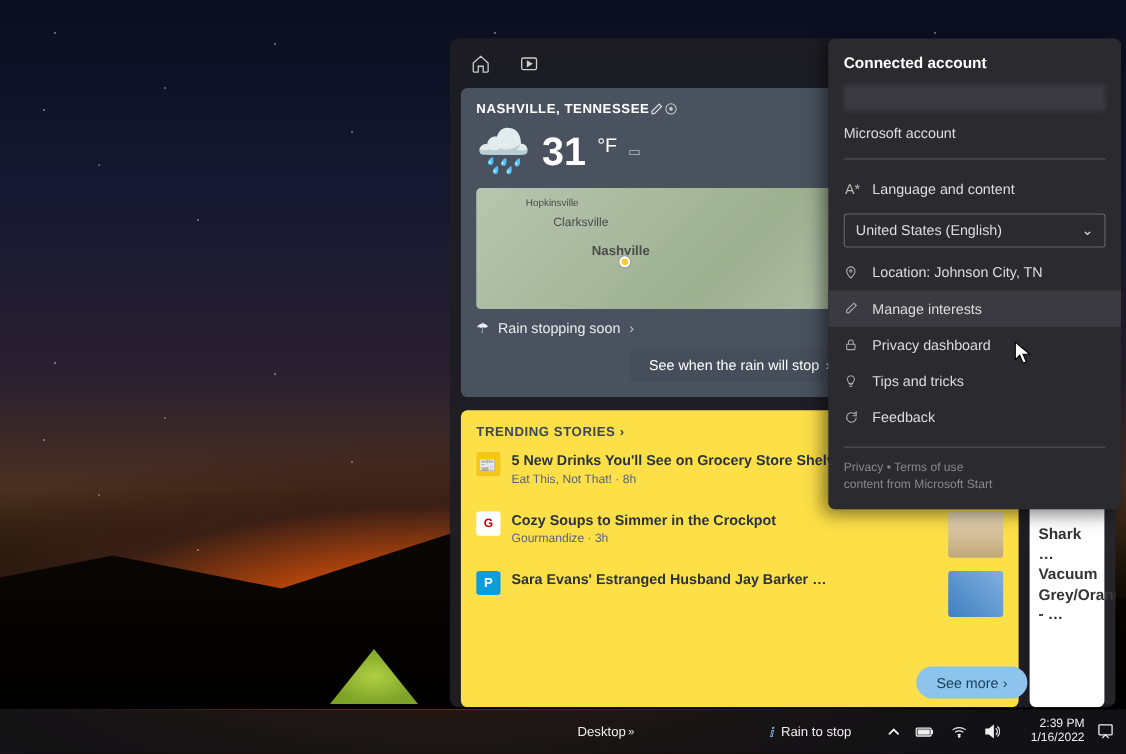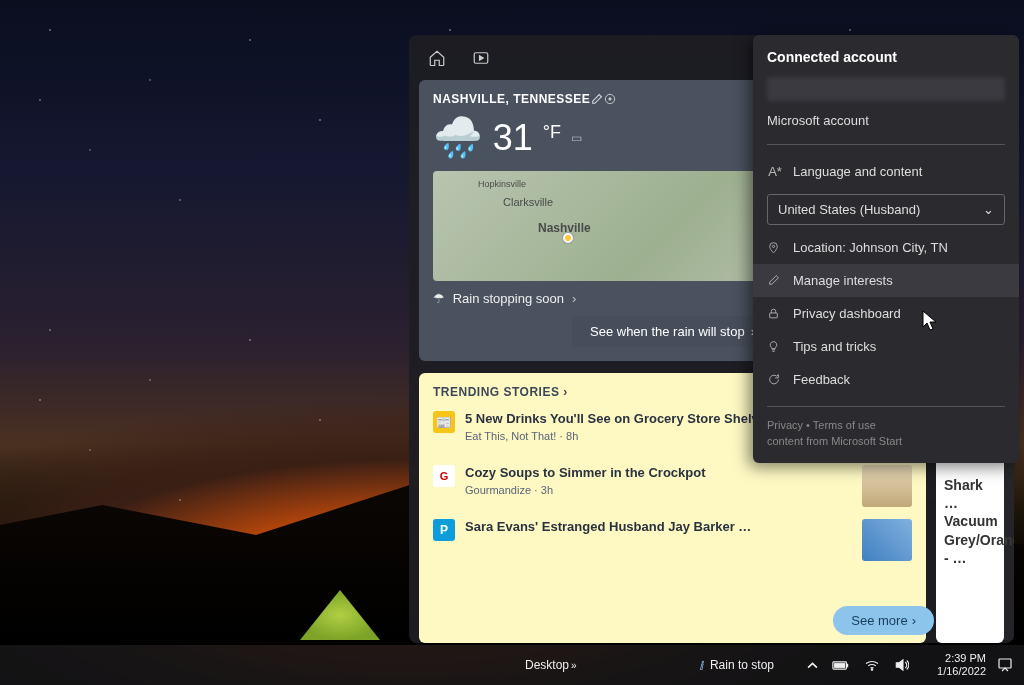--- a/index.html
+++ b/index.html
@@ -23,31 +23,31 @@
 .iconbtn{width:26px;height:26px;display:flex;align-items:center;justify-content:center;color:#ccc;cursor:pointer;border-radius:4px}
 .spacer{flex:1}
 .panel-body{flex:1;padding:0 10px;display:flex;gap:10px;position:relative;overflow:hidden}
 .col-left{flex:1;display:flex;flex-direction:column;gap:12px;min-width:0}
 .col-right{width:68px;display:flex;flex-direction:column;gap:12px}
 .weather-card{background:#4a5260;border-radius:6px;padding:12px 14px;color:#fff}
 .wc-top{display:flex;align-items:center;gap:0;font-size:12px;font-weight:600;letter-spacing:.5px}
 .dots{margin-left:auto;opacity:.7}
 .wc-main{display:flex;align-items:center;gap:10px;margin-top:8px}
 .wicon{font-size:40px}
-.temp{font-size:36px;font-weight:400}
+.temp{font-size:36px;font-weight:700}
 .deg{font-size:18px;margin-top:-10px}
 .warn{margin-left:auto;text-align:right;font-size:12px;line-height:1.3}
 .warn .t{font-weight:600}
 .w-map{margin-top:10px;height:110px;border-radius:4px;position:relative;background:linear-gradient(135deg,#b8c5b0 0%,#9db090 50%,#c0c8b8 100%);overflow:hidden}
 .map-city{position:absolute;font-size:11px;color:#4a4a4a;font-weight:500}
 .map-pin{position:absolute;width:10px;height:10px;border-radius:50%;background:#ffc933;border:2px solid #fff;box-shadow:0 0 0 1px #999}
 .map-time{position:absolute;top:6px;right:10px;font-size:12px;color:#333;font-weight:500}
 .rain-row{margin-top:10px;display:flex;align-items:center;gap:8px;font-size:13px;color:#eee}
 .see-rain{margin:10px auto 2px;padding:8px 18px;background:rgba(70,78,90,.8);border-radius:4px;font-size:13px;color:#fff;text-align:center;width:max-content;display:flex;align-items:center;gap:6px;cursor:pointer}
-.trending-card{background:#fef9c3;border-radius:6px;padding:12px 14px;flex:1;overflow:hidden}
+.trending-card{background:#fde047;border-radius:6px;padding:12px 14px;flex:1;overflow:hidden}
 .trend-title{font-size:12px;font-weight:600;color:#3d4758;letter-spacing:.5px}
 .story{display:flex;gap:10px;margin-top:12px}
 .story .sicon{width:22px;height:22px;border-radius:3px;flex-shrink:0}
 .story-body{flex:1;min-width:0}
 .story-title{font-size:13px;font-weight:600;color:#2a3240;line-height:1.3}
 .story-sub{font-size:11px;color:#5a6478;margin-top:2px}
 .story-img{width:50px;height:42px;border-radius:3px;flex-shrink:0;background:#888}
 .see-more{position:absolute;bottom:8px;right:80px;background:#8cc4eb;color:#1a3d5c;padding:7px 18px;border-radius:16px;font-size:13px;font-weight:500;z-index:5;cursor:pointer;display:flex;align-items:center;gap:4px}
 .stock-card{background:#2a2d35;border-radius:6px;padding:8px 6px;color:#ddd;height:130px;font-size:10px;overflow:hidden}
 .nba-card{background:#2a2d35;border-radius:6px;height:130px;overflow:hidden}
@@ -239,21 +239,21 @@
 <div class="settings-menu">
   <div class="menu-sec-title">Connected account</div>
   <div class="menu-blur"></div>
   <div class="menu-text">Microsoft account</div>
   <div class="menu-divider"></div>
   <div class="menu-row">
     <span class="mi">A*</span>
     <span>Language and content</span>
   </div>
   <div class="menu-select">
-    <span>United States (Husband)</span>
+    <span>United States (English)</span>
     <span>⌄</span>
   </div>
   <div class="menu-row">
     <span class="mi">
       <svg width="13" height="13" viewBox="0 0 24 24" fill="none" stroke="#ccc" stroke-width="1.8">
           <path d="M12 22s7-7 7-12a7 7 0 10-14 0c0 5 7 12 7 12z"></path>
           <circle cx="12" cy="10" r="2"></circle>
         </svg>
     </span>
     <span>Location: Johnson City, TN</span>

